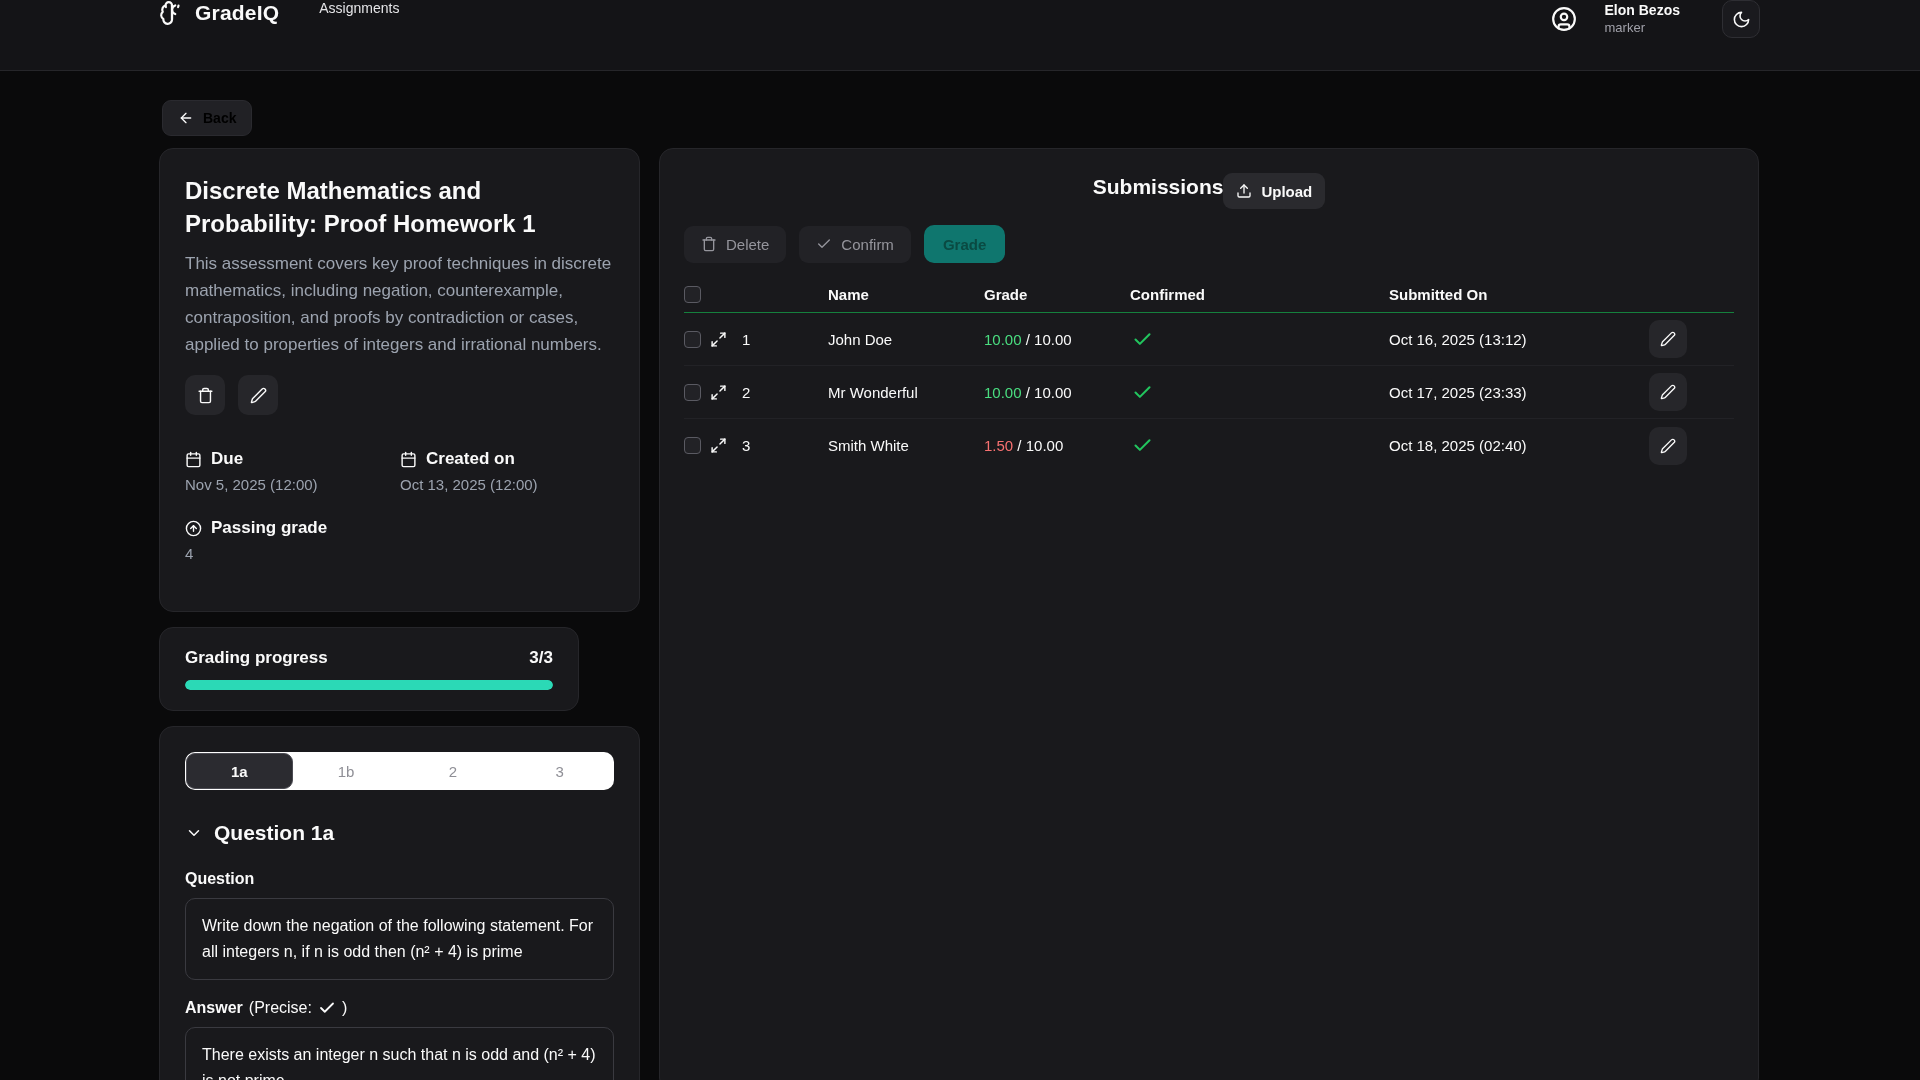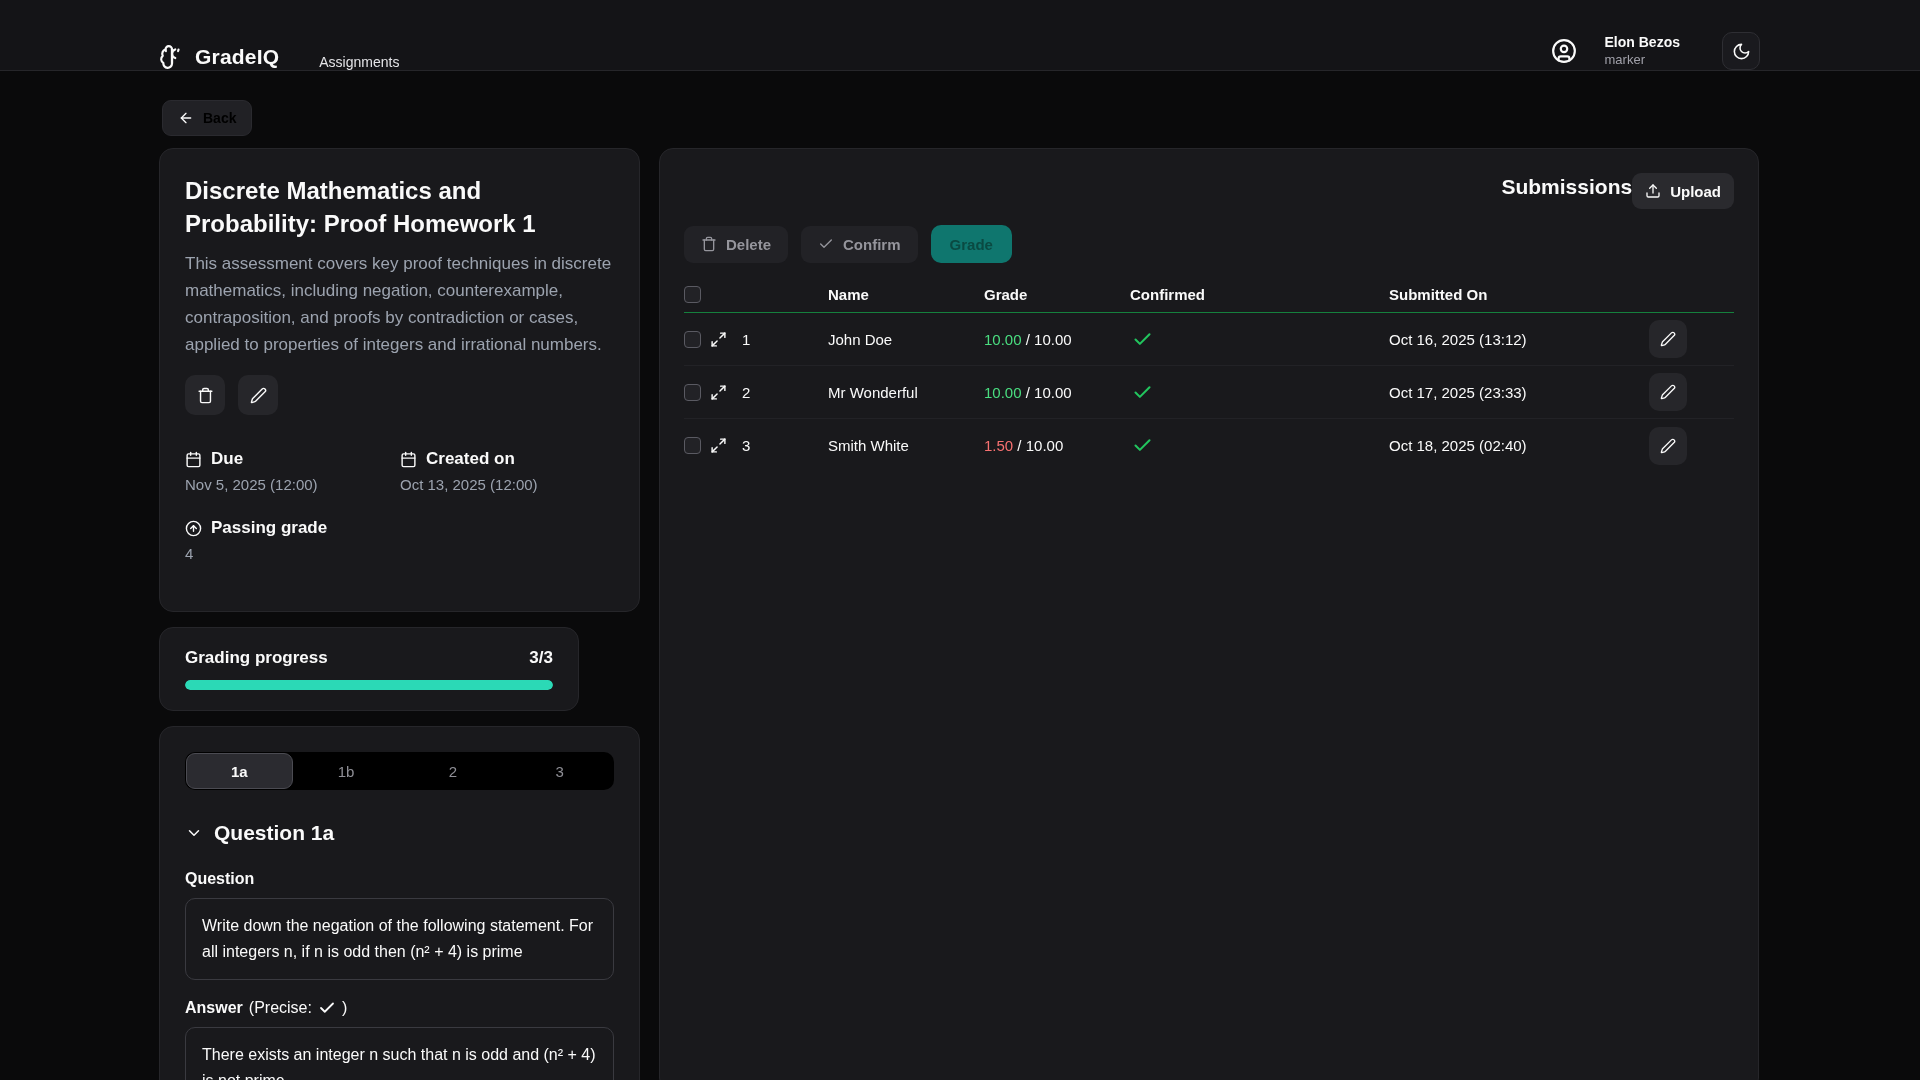--- a/index.html
+++ b/index.html
@@ -9,21 +9,21 @@
     font-family:"Liberation Sans", sans-serif;
     color:#fafafa;
     position:relative;
   }
   svg { display:block; }
 
   
   .navbar {
     position:absolute; top:0; left:0; width:1920px; height:71px;
     background:#141417; border-bottom:1px solid #26262a;
-    display:flex; align-items:flex-end; padding:0 160px 0 159px;
+    display:flex; align-items:flex-start; padding:0 160px 0 159px;
   }
   .brand { display:flex; align-items:center; gap:10px; }
   .brand-name { font-size:21px; font-weight:bold; letter-spacing:.2px; }
   .nav-links { margin-left:40px; display:flex; gap:24px; }
   .nav-link { font-size:14px; color:#e4e4e7; cursor:pointer; }
   .nav-right { margin-left:auto; display:flex; align-items:center; gap:28px; }
   .user-block { display:flex; flex-direction:column; line-height:1.25; }
   .user-name { font-size:14px; font-weight:bold; }
   .user-role { font-size:13px; color:#a1a1aa; }
   .theme-btn {
@@ -62,21 +62,21 @@
   
   .card-progress { left:159px; top:627px; width:420px; height:84px; padding:20px 25px; }
   .progress-head { display:flex; justify-content:space-between; align-items:center; }
   .progress-label, .progress-value { font-size:17px; font-weight:bold; }
   .progress-track { margin-top:12px; height:10px; border-radius:6px; background:#232327; overflow:hidden; }
   .progress-fill { height:100%; border-radius:6px; }
 
   
   .card-question { left:159px; top:726px; width:481px; height:380px; padding:25px; }
   .tab-strip {
-    height:38px; background:#000000; border-radius:10px;
+    height:38px; background:#ffffff; border-radius:10px;
     display:grid; grid-template-columns:repeat(4,1fr); align-items:stretch; padding:1px;
   }
   .tab {
     display:flex; align-items:center; justify-content:center;
     font-size:15px; color:#8f8f96; cursor:pointer; border-radius:9px;
   }
   .tab.active {
     background:#2b2b30; border:1px solid #4b4b52; color:#fafafa; font-weight:bold;
   }
   .q-heading { margin-top:31px; display:flex; align-items:center; gap:11px; }
@@ -84,32 +84,32 @@
   .q-label { margin-top:25px; font-size:16px; font-weight:bold; }
   .q-box {
     margin-top:10px; border:1px solid #3a3a40; border-radius:10px;
     padding:14px 16px; font-size:16px; line-height:26px;
   }
   .a-label { margin-top:19px; font-size:16px; display:flex; align-items:center; gap:6px; }
   .a-label .bold { font-weight:bold; }
 
   
   .card-submissions { left:659px; top:148px; width:1100px; height:944px; padding:24px; }
-  .sub-head { display:flex; align-items:flex-start; justify-content:flex-end; }
+  .sub-head { display:flex; align-items:flex-start; justify-content:center; }
   .sub-title { font-size:21px; font-weight:bold; margin-top:2px; }
   .upload-btn {
     height:36px; background:#2a2a2e; border:none; border-radius:9px;
     display:inline-flex; align-items:center; gap:9px; padding:0 13px;
     font-size:15px; font-weight:bold; color:#fafafa; cursor:pointer;
   }
   .action-row { margin-top:16px; display:flex; gap:13px; align-items:center; }
   .action-btn {
     height:37px; background:#222226; border:none; border-radius:9px;
     display:inline-flex; align-items:center; gap:9px; padding:0 17px;
-    font-size:15px; font-weight:bold; color:#95959c; cursor:pointer;
+    font-size:15px; font-weight:normal; color:#95959c; cursor:pointer;
   }
   .grade-btn {
     height:38px; border:none; border-radius:10px; padding:0 19px;
     font-size:15px; font-weight:bold; cursor:pointer;
   }
   .sub-table { margin-top:14px; }
   .t-row {
     display:grid;
     grid-template-columns:26px 32px 86px 156px 146px 259px 250px 1fr 85px;
     align-items:center;

